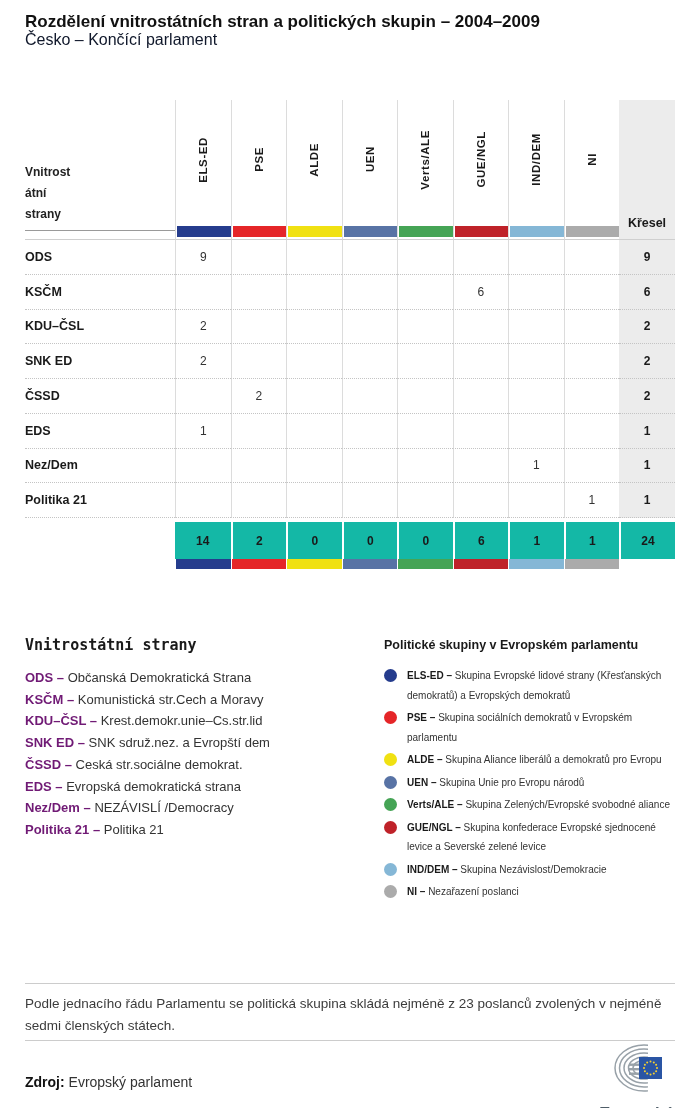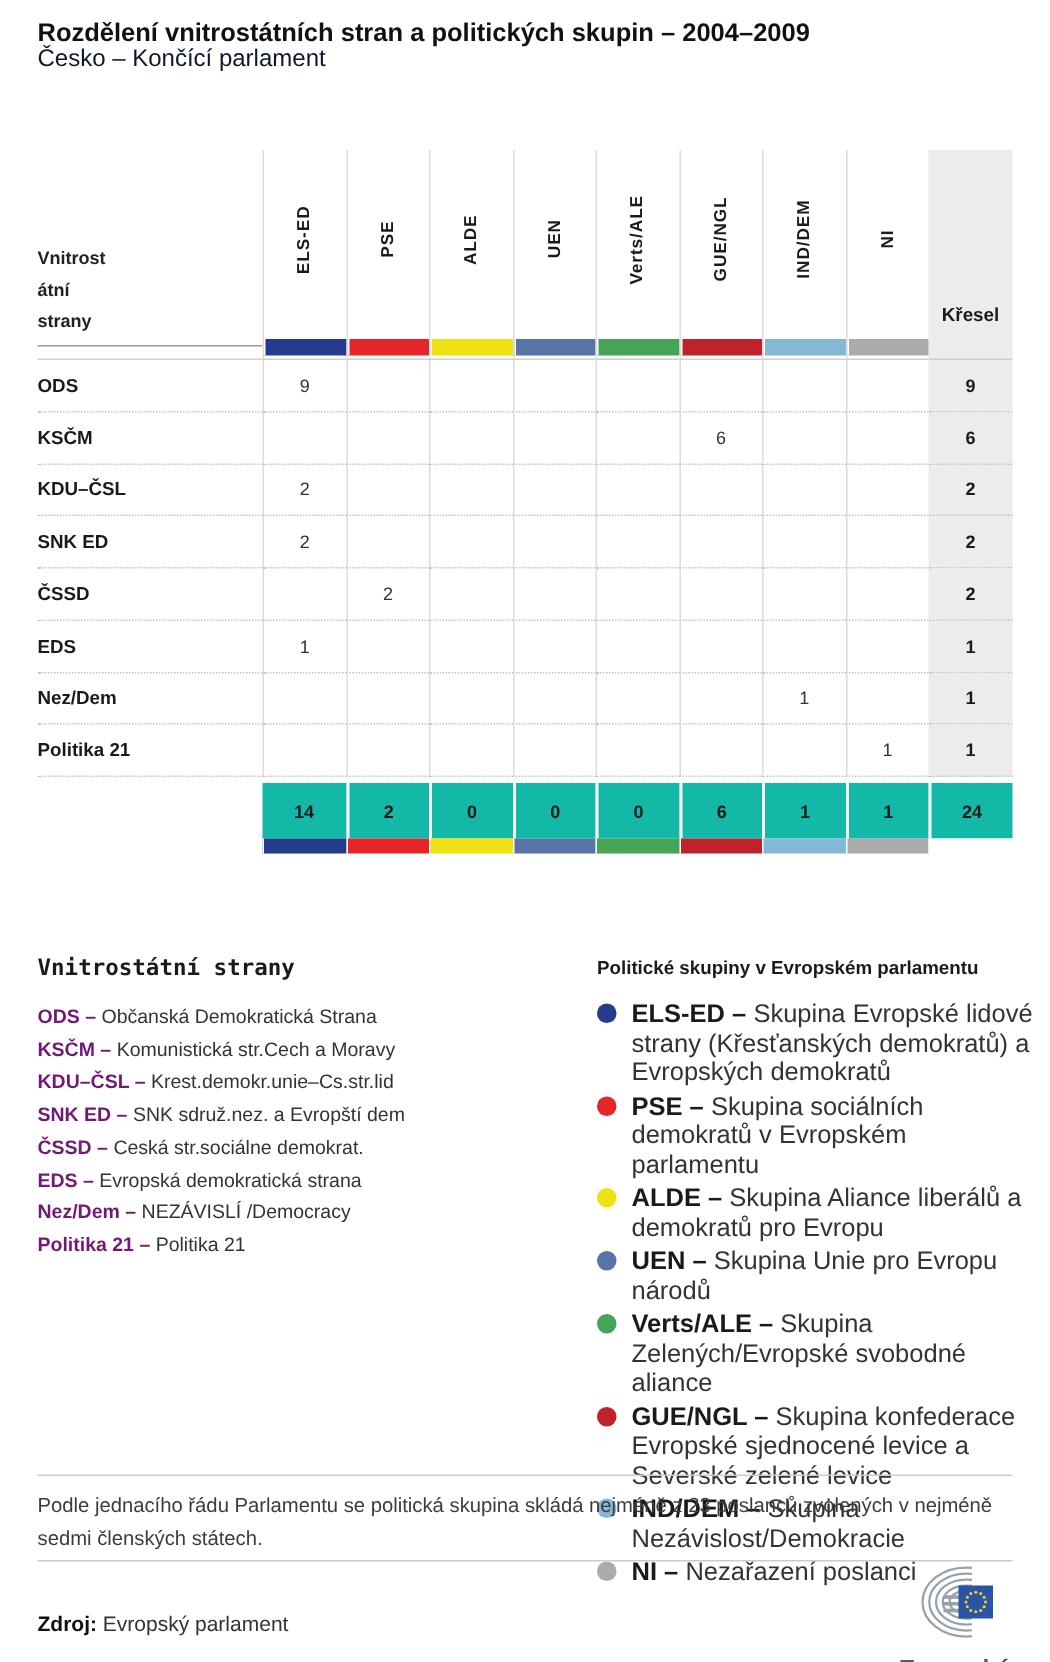--- a/index.html
+++ b/index.html
@@ -25,21 +25,21 @@
   }
   .h-group{position:relative;border-left:1px solid #dcdcdc;border-bottom:1px solid #cfcfcf;}
   .h-group .rot{position:absolute;left:0;right:0;top:0;bottom:20px;display:flex;align-items:center;justify-content:center;}
   .h-group .rot span{
     writing-mode:vertical-rl;transform:rotate(180deg);
     font-weight:bold;font-size:11.5px;letter-spacing:.6px;color:#1a1a1a;white-space:nowrap;
   }
   .h-group .bar{position:absolute;left:0;right:0;bottom:2px;height:11px;border-left:1px solid #fff;}
   .h-seats{
     background:#ececec;display:flex;align-items:flex-end;justify-content:center;
-    padding-bottom:22px;font-weight:bold;font-size:12.5px;color:#1a1a1a;border-bottom:1px solid #cfcfcf;
+    padding-bottom:9px;font-weight:bold;font-size:12.5px;color:#1a1a1a;border-bottom:1px solid #cfcfcf;
   }
   .c-label{display:flex;align-items:center;font-weight:bold;font-size:12.5px;color:#1a1a1a;border-bottom:1px dotted #c4c4c4;}
   .c-val{
     display:flex;align-items:center;justify-content:center;font-size:12px;color:#333;
     border-left:1px solid #dcdcdc;border-bottom:1px dotted #c4c4c4;
   }
   .c-seats{
     background:#ececec;display:flex;align-items:center;justify-content:center;
     font-weight:bold;font-size:12px;color:#1a1a1a;border-bottom:1px dotted #c4c4c4;
   }
@@ -55,25 +55,25 @@
 
   
   .legend-left{position:absolute;left:25px;top:636px;width:335px;}
   .legend-left h3{
     margin:0 0 13px 0;font-family:"DejaVu Sans Mono",monospace;
     font-size:15px;font-weight:bold;color:#1a1a1a;
   }
   .legend-left .item{font-size:13px;line-height:21.7px;color:#333;}
   .legend-left .item b{color:#701a75;}
 
-  .legend-right{position:absolute;left:398px;top:638px;width:292px;}
+  .legend-right{position:absolute;left:384px;top:638px;width:292px;}
   .legend-right h3{margin:0 0 14px 0;font-size:12.5px;font-weight:bold;color:#1a1a1a;}
   .legend-right .item{display:flex;align-items:flex-start;margin-bottom:3px;}
   .legend-right .dot{width:13px;height:13px;border-radius:50%;flex:0 0 13px;margin-top:3px;margin-right:10px;}
-  .legend-right .txt{font-size:17px;line-height:19.5px;color:#333;}
+  .legend-right .txt{font-size:10px;line-height:19.5px;color:#333;}
   .legend-right .txt b{color:#1a1a1a;}
 
   
   .rule{position:absolute;left:25px;right:25px;border-top:1px solid #cccccc;}
   .rule1{top:983px;}
   .rule2{top:1040px;}
   .footnote{position:absolute;left:25px;top:993px;width:650px;font-size:13.5px;line-height:22px;color:#3c3c3c;}
   .source{position:absolute;left:25px;top:1074px;font-size:14px;color:#333;}
   .source b{color:#111;}
   .ep-logo{position:absolute;top:1042px;right:22px;display:flex;align-items:center;gap:11px;flex-direction:column;}

